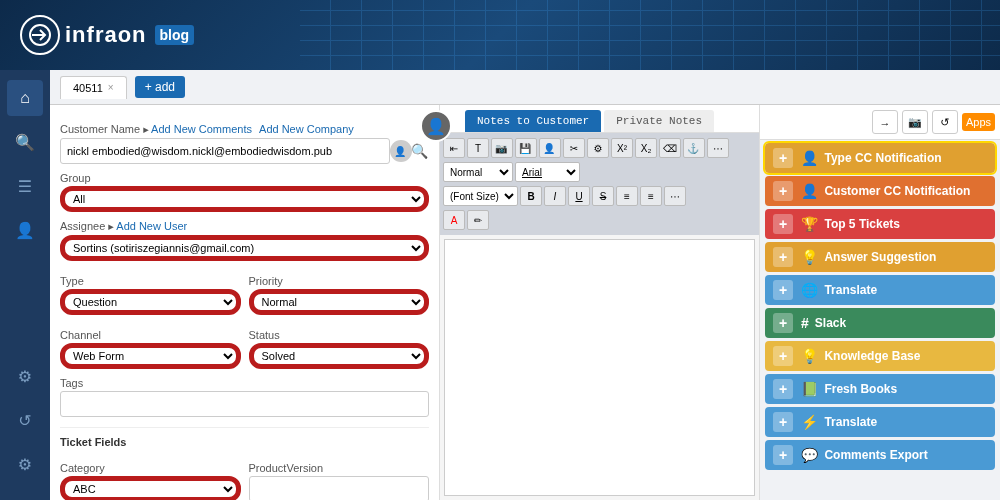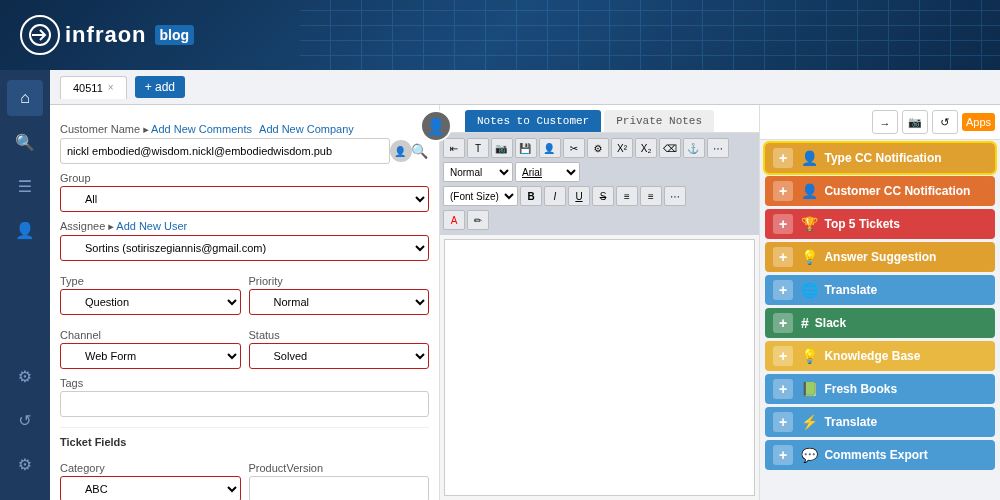--- a/index.html
+++ b/index.html
@@ -102,23 +102,23 @@
       width: 100%;
       height: 26px;
       border: 1px solid #ccc;
       border-radius: 3px;
       padding: 0 6px;
       font-size: 11px;
     }
     .form-select {
       width: 100%;
       height: 26px;
-      border: 1px solid #b91c1c;
-      border-radius: 3px;
-      padding: 0 20px;
+      border: 5px solid #b91c1c;
+      border-radius: 12px;
+      padding: 0 4px;
       font-size: 11px;
       background: white;
     }
     .form-row-2 { display: grid; grid-template-columns: 1fr 1fr; gap: 8px; margin-top: 6px; }
     .input-icon { color: #888; font-size: 14px; cursor: pointer; }
     .avatar-icon { width: 22px; height: 22px; background: #ccc; border-radius: 50%; display: flex; align-items: center; justify-content: center; font-size: 10px; }
     .tags-input { width: 100%; height: 26px; border: 1px solid #ccc; border-radius: 3px; padding: 0 6px; font-size: 11px; }
     .section-title { font-size: 11px; color: #333; font-weight: bold; margin-top: 10px; border-top: 1px solid #eee; padding-top: 8px; }
 
     

